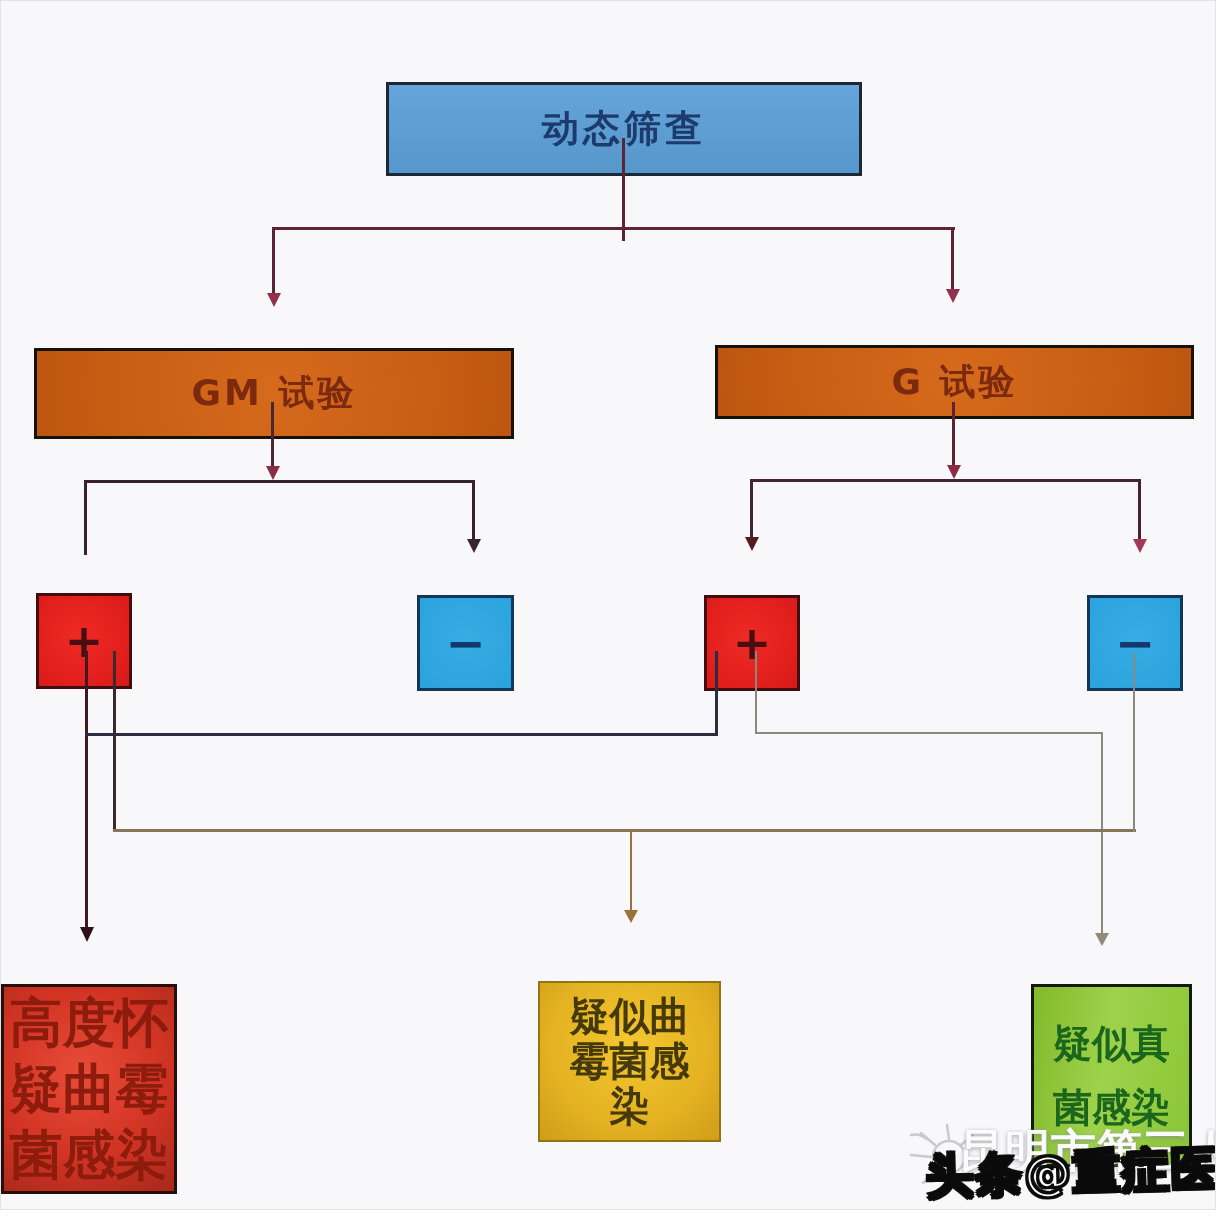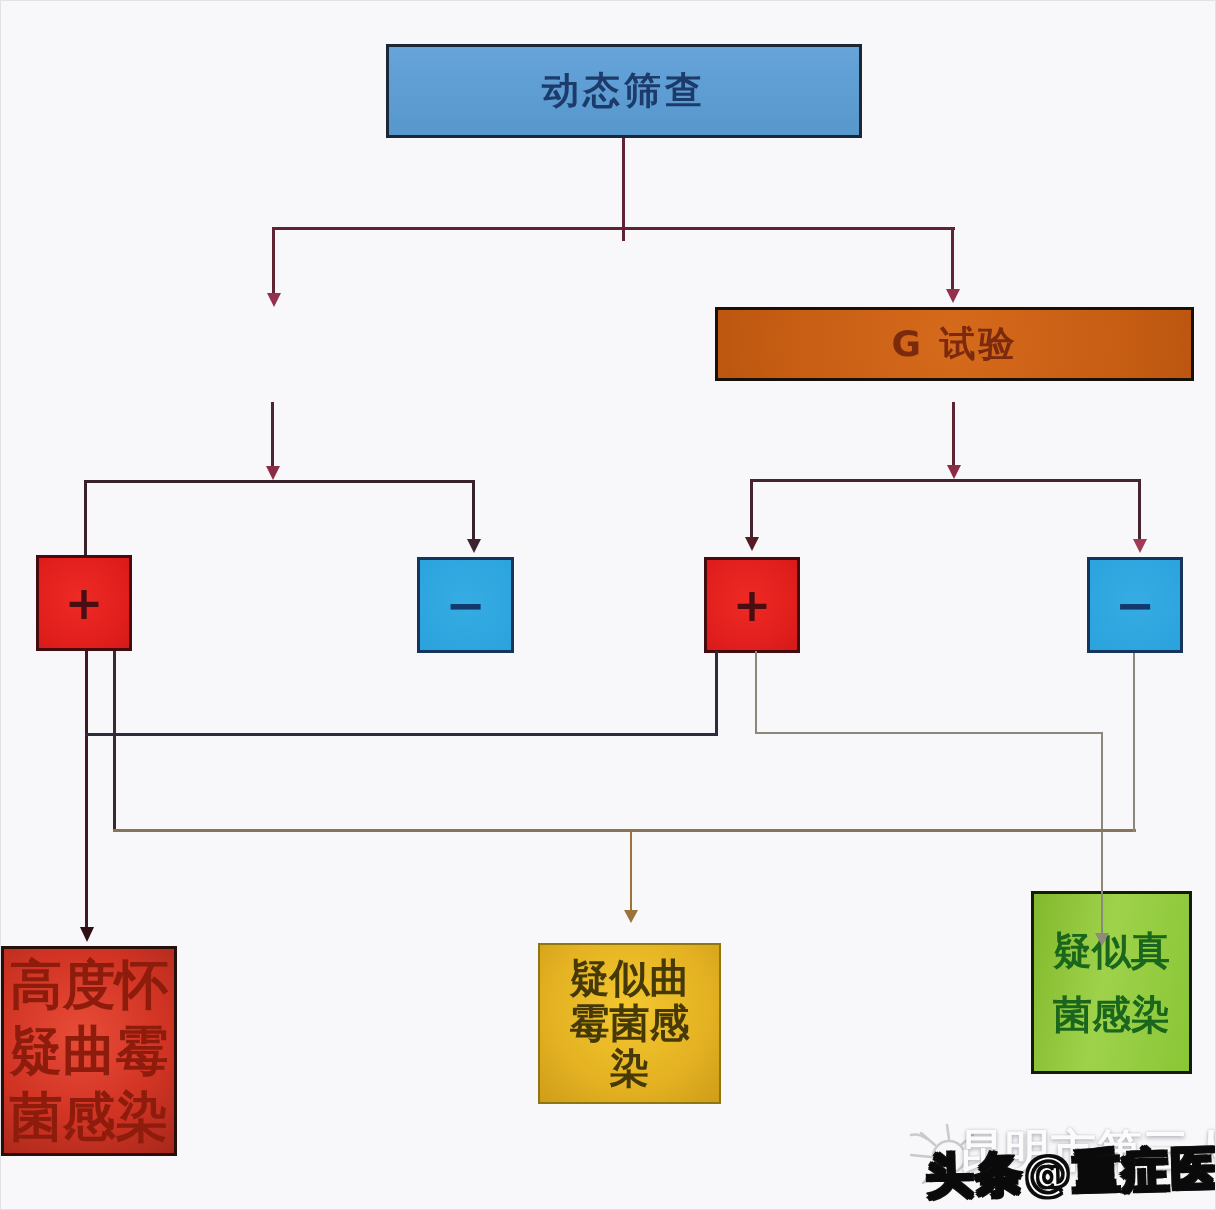--- a/index.html
+++ b/index.html
@@ -3,21 +3,21 @@
 <meta charset="utf-8">
 <style>
   html,body{margin:0;padding:0;background:#ffffff;}
   #stage{
     position:relative;width:1216px;height:1210px;overflow:hidden;
     background:#f8f7f9;border:1px solid #e2e1e5;box-sizing:border-box;
     font-family:"DejaVu Sans", sans-serif;
   }
   .node{
     position:absolute;display:flex;align-items:center;justify-content:center;
-    box-sizing:border-box;text-align:center;font-weight:bold;
+    box-sizing:border-box;text-align:center;font-weight:bold;margin-top:38px;
   }
   
   .n-screening{
     left:385px;top:43px;width:476px;height:94px;
     background:linear-gradient(180deg,#66a4da,#5697cc);
     border:3px solid #1c2836;color:#1c3a6a;font-size:37px;letter-spacing:4px;
   }
   
   .n-test{
     background:radial-gradient(circle at 50% 45%,#d66a1c,#c65d13 70%,#bc5610);
@@ -44,21 +44,21 @@
     left:0;top:945px;width:176px;height:210px;
     background:radial-gradient(circle at 45% 42%,#e84c38,#d23424 55%,#a7281b);
     border:3px solid #26100c;color:#8e1c0c;font-size:53px;line-height:66px;
   }
   .n-yellow{
     left:537px;top:942px;width:183px;height:161px;
     background:radial-gradient(circle at 50% 40%,#f4c72f,#e4b222 60%,#cf9d18);
     border:2px solid #8f7612;color:#453908;font-size:40px;line-height:45px;
   }
   .n-green{
-    left:1030px;top:890px;width:161px;height:183px;
+    left:1030px;top:945px;width:161px;height:183px;
     background:linear-gradient(100deg,#83b92c,#9ed24b 45%,#8ac636);
     border:3px solid #141b0a;color:#19661c;font-size:39px;line-height:64px;
   }
   
   .line{position:absolute;}
   .arrow{position:absolute;width:0;height:0;border-left:7px solid transparent;border-right:7px solid transparent;}
   
   .wm-hospital{
     position:absolute;left:958px;top:1120px;z-index:2;white-space:nowrap;
     font-size:45px;font-weight:bold;color:#fbfbfc;letter-spacing:1px;
@@ -72,20 +72,21 @@
     transform:rotate(-1.5deg);
   }
   .wm-logo{position:absolute;left:890px;top:1116px;z-index:1;}
 </style>
 </head>
 <body>
 
 <div id="stage">
 
   <div class="node n-screening">动态筛查</div>
+  <div class="node n-test n-gm">GM 试验</div>
   <div class="node n-test n-g">G 试验</div>
 
   <div class="node n-pos n-gm-pos">+</div>
   <div class="node n-neg n-gm-neg">−</div>
   <div class="node n-pos n-g-pos">+</div>
   <div class="node n-neg n-g-neg">−</div>
 
   <div class="node outcome n-red">高度怀
 疑曲霉
 菌感染</div>

